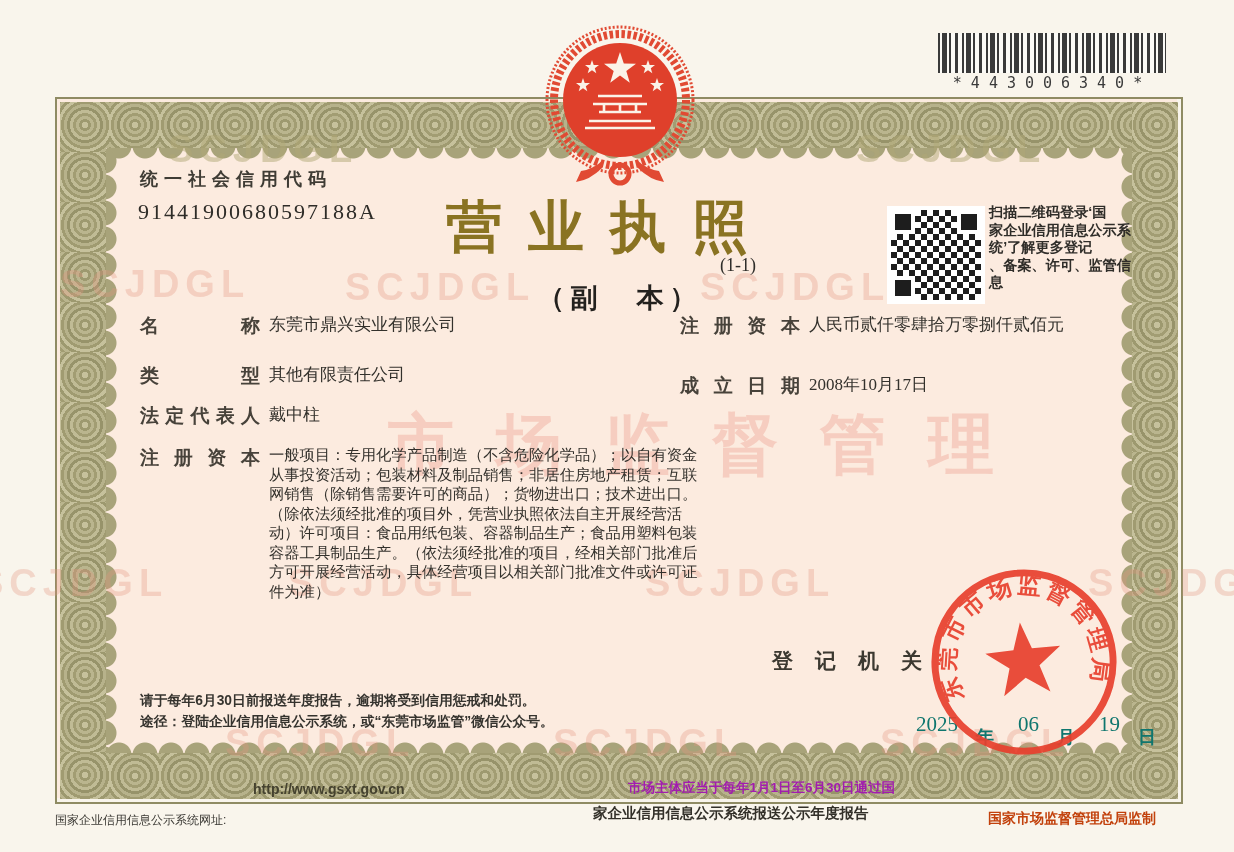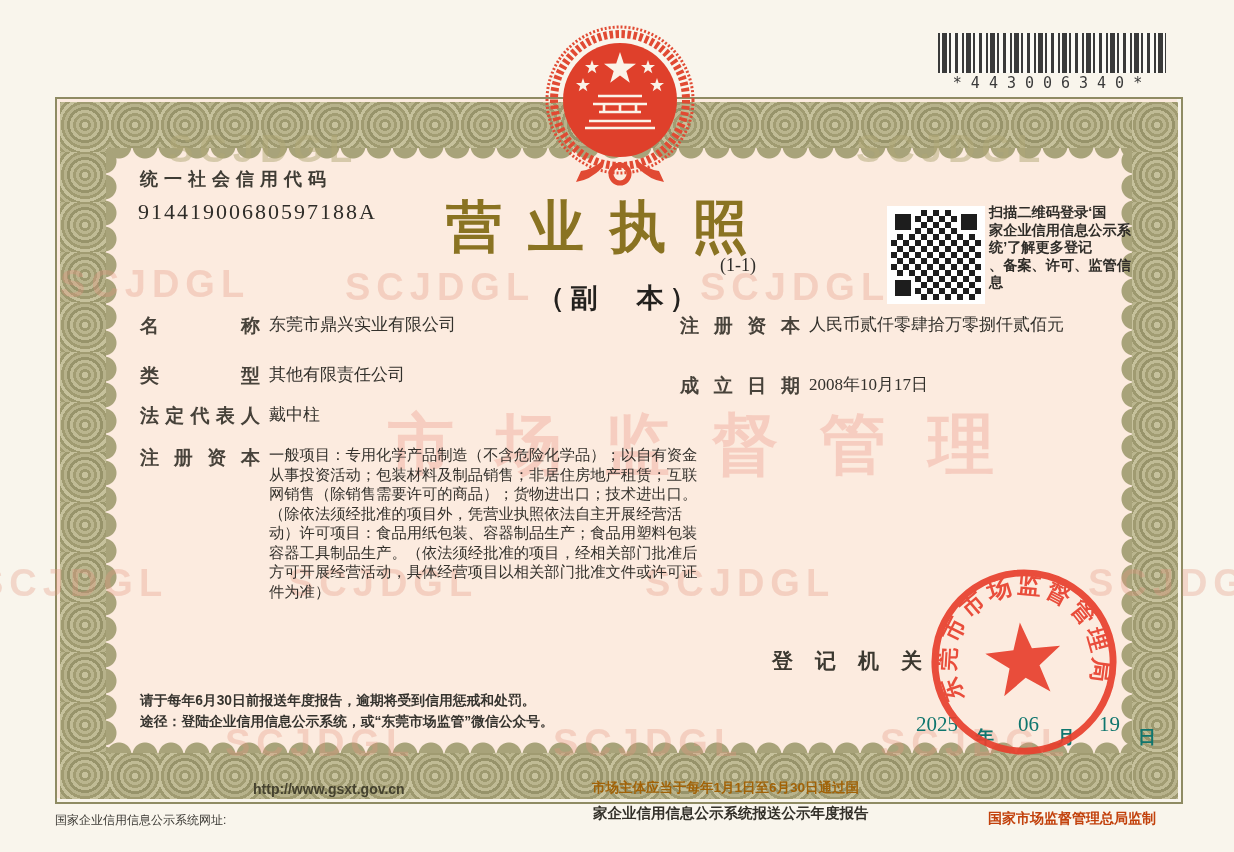--- a/index.html
+++ b/index.html
@@ -43,21 +43,21 @@
   .scope-value{font-size:15.3px;line-height:19.5px;width:472px;white-space:pre-line;text-align:justify;}
   .serifnum{font-family:"Liberation Serif",serif;}
 
   .notes{left:140px;top:690px;font-size:13.8px;line-height:21px;font-weight:bold;color:#35332e;white-space:pre-line;}
   .reg-label{left:772px;top:647px;width:150px;font-size:21px;font-weight:bold;color:#3c3931;text-align:justify;text-align-last:justify;z-index:3;}
   .date-row{left:916px;top:712px;display:flex;align-items:flex-start;z-index:4;color:#0f766e;justify-content:space-between;}
   .dnum{font-family:"Liberation Serif",serif;font-size:21px;}
   .dunit{font-size:18px;font-weight:bold;margin-top:13px;}
 
   .band-url{left:253px;top:781px;font-size:14px;font-weight:bold;color:#45422f;z-index:3;}
-  .band-notice{left:592px;top:779px;font-size:13.5px;font-weight:bold;color:#a16207;z-index:3;}
+  .band-notice{left:628px;top:779px;font-size:13.5px;font-weight:bold;color:#a21caf;z-index:3;}
   .footer-left{left:55px;top:812px;font-size:12px;color:#3a3833;}
   .footer-center{left:593px;top:804px;font-size:14.5px;font-weight:bold;color:#333029;}
   .footer-right{left:988px;top:810px;font-size:14px;font-weight:bold;color:#c2410c;text-align:center;}
 
   
   .barcode{left:938px;top:33px;width:228px;height:40px;z-index:3;
     background:repeating-linear-gradient(90deg,#3a3a3a 0 2px,#fbfaf6 2px 4px,#3a3a3a 4px 9px,#fbfaf6 9px 11px,#3a3a3a 11px 13px,#fbfaf6 13px 17px,#3a3a3a 17px 20px,#fbfaf6 20px 24px);}
   .barcode-text{left:938px;top:74px;width:228px;text-align:center;font-family:"DejaVu Sans Mono",monospace;font-size:15px;letter-spacing:9px;color:#3a3a3a;z-index:3;}
 
   

